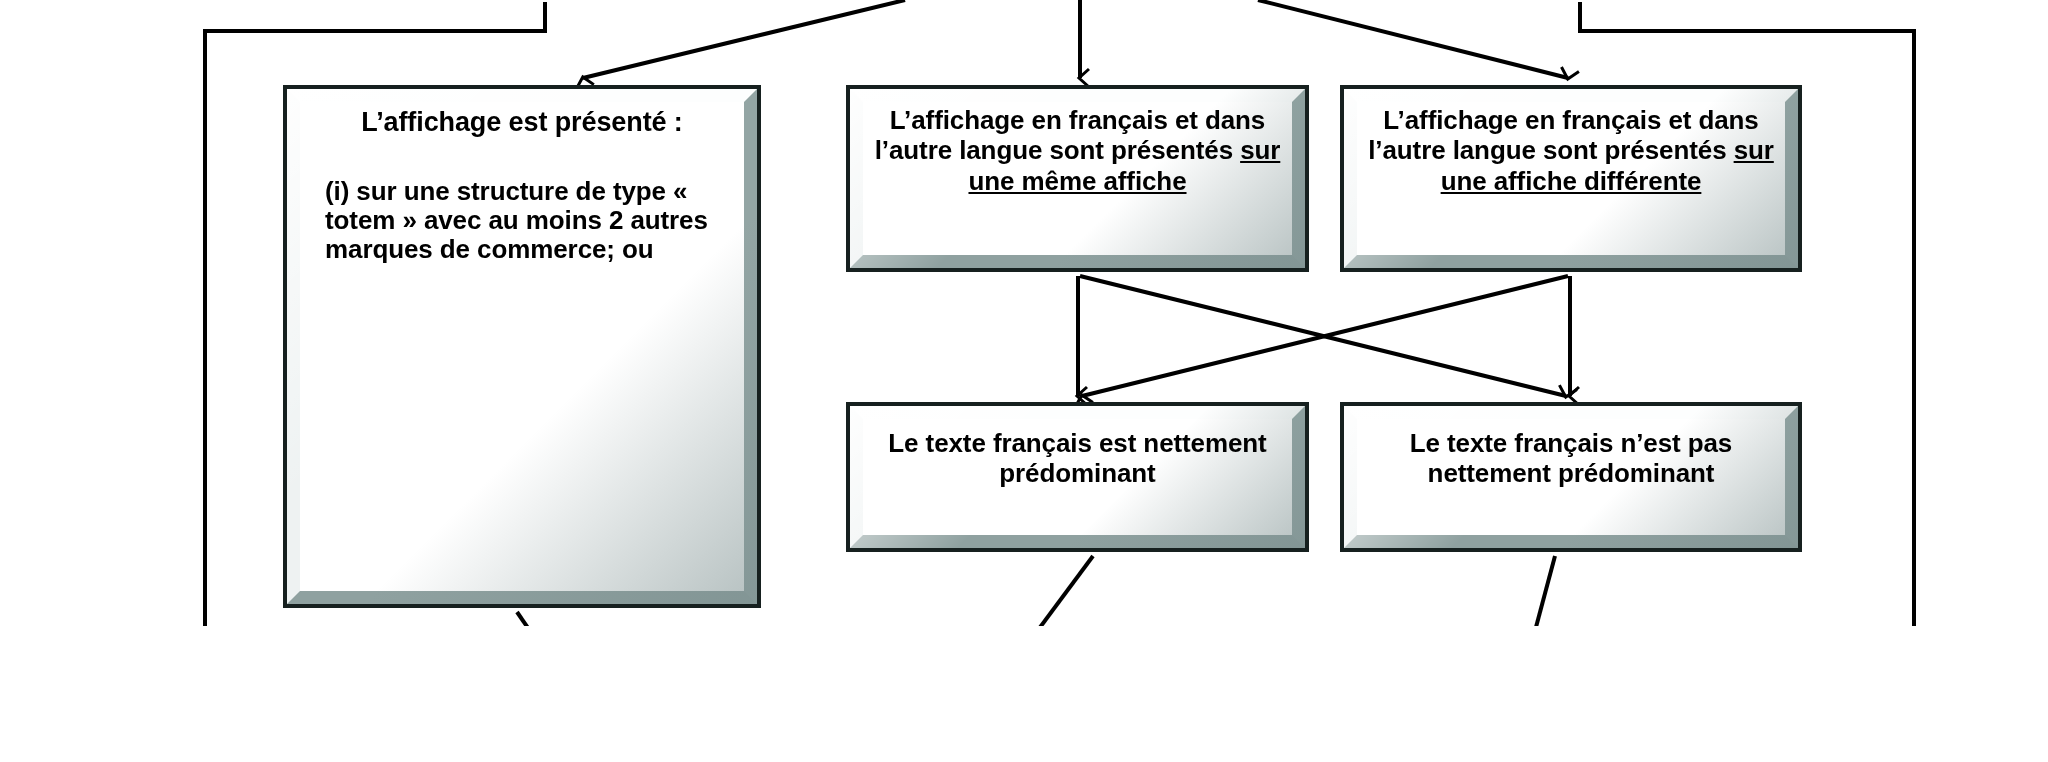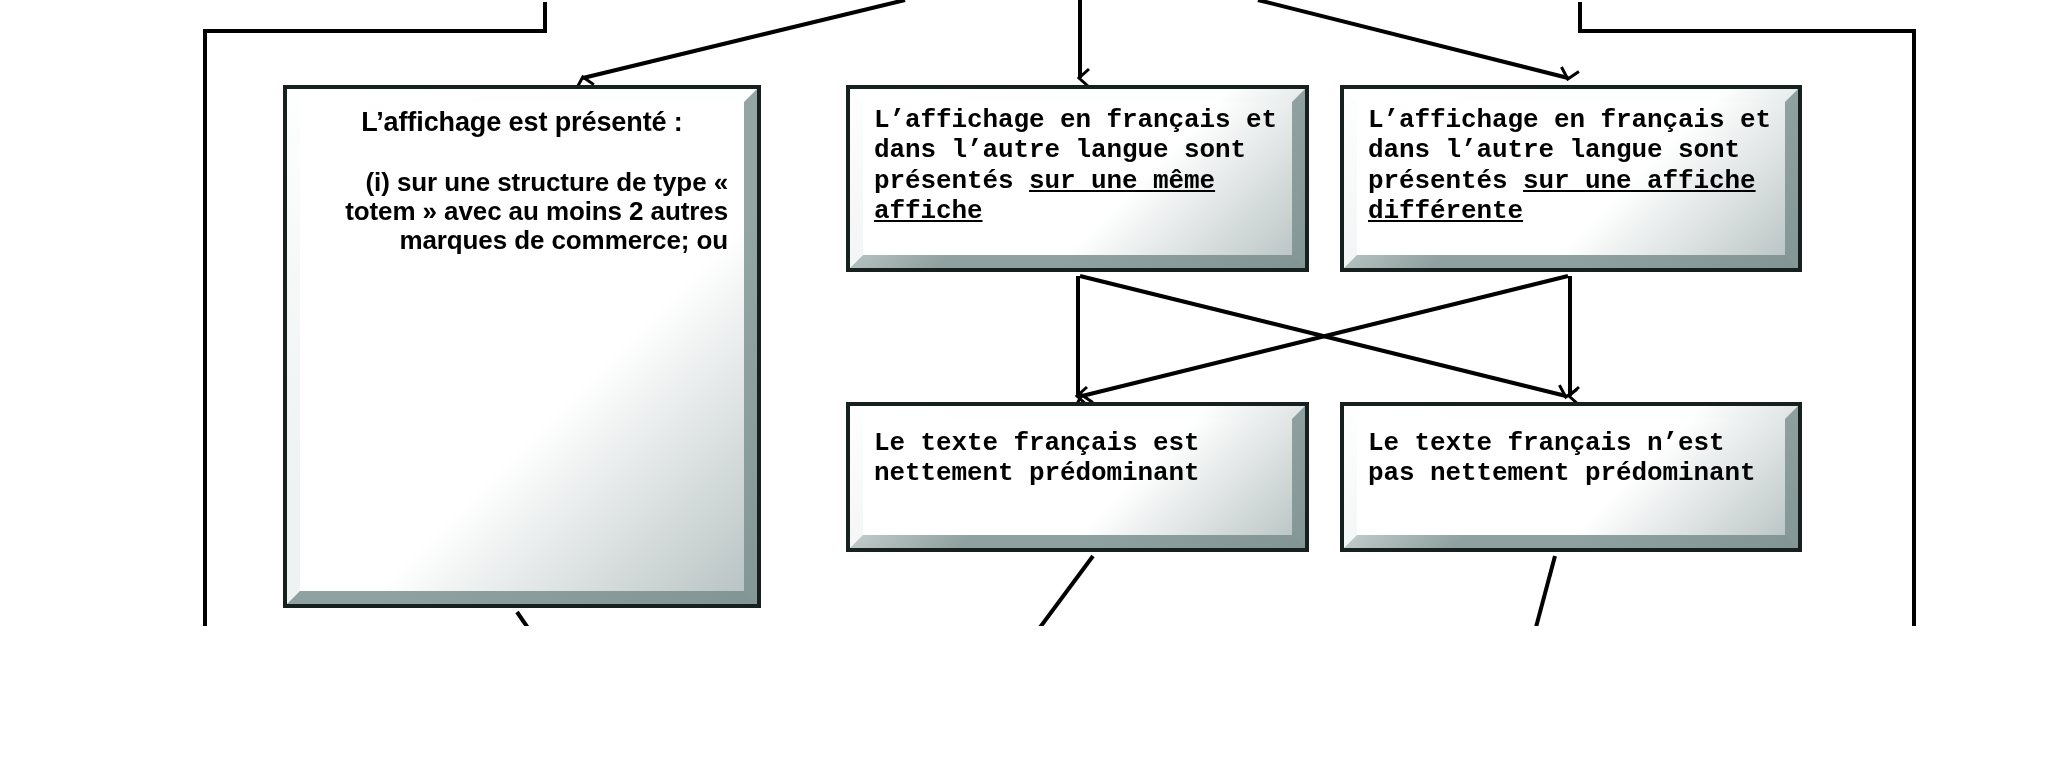--- a/index.html
+++ b/index.html
@@ -61,40 +61,39 @@
     display: flex;
     flex-direction: column;
     justify-content: flex-start;
     color: #000000;
     font-weight: bold;
     letter-spacing: -0.1px;
   }
   .node.centered .content {
     justify-content: flex-start;
     align-items: center;
-    text-align: left;
-    font-family: Liberation Mono, monospace;
+    text-align: center;
   }
 
   
   #node-affichage-presente { left: 283px; top: 85px; width: 478px; height: 523px; }
   #node-affichage-presente .content {
     padding: 18px 22px 0 22px;
     font-size: 26px;
     line-height: 1.12;
   }
   .lead-line {
     text-align: center;
     font-size: 27px;
     margin: 0 0 24px 0;
     white-space: nowrap;
   }
   .clause {
-    text-align: right;
-    margin: 7px;
+    text-align: left;
+    margin: 16px;
   }
 
   
   #node-meme-affiche  { left: 846px;  top: 85px; width: 463px; height: 187px; }
   #node-affiche-diff  { left: 1340px; top: 85px; width: 462px; height: 187px; }
   #node-meme-affiche .content,
   #node-affiche-diff .content {
     padding: 16px 24px 0 24px;
     font-size: 26px;
     line-height: 1.17;

